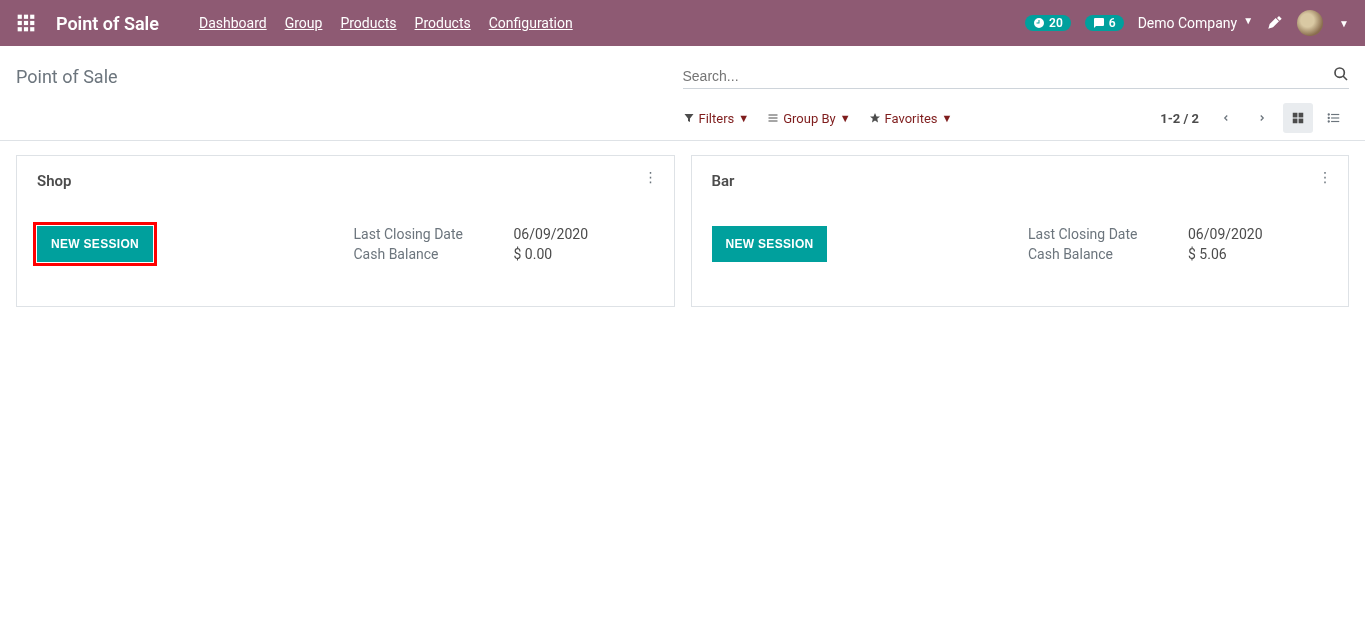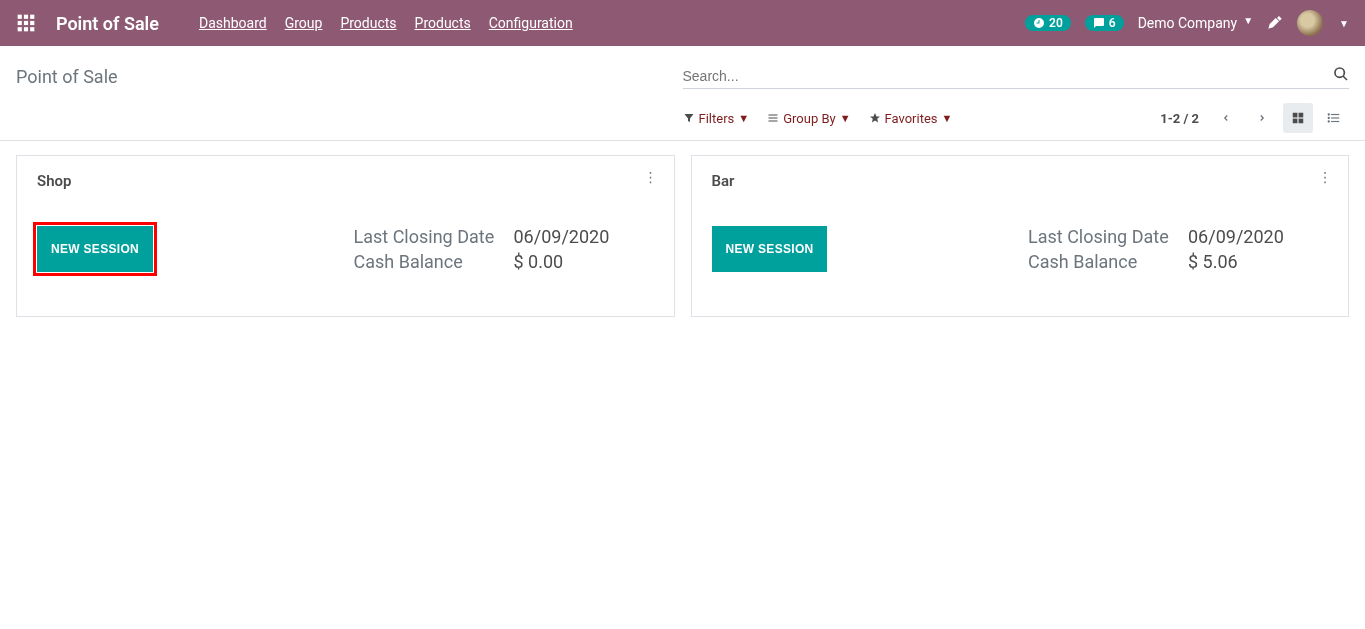--- a/index.html
+++ b/index.html
@@ -106,21 +106,21 @@
   .card-body { display:flex; }
   .new-session {
     background:#00a09d; color:#fff; border:none;
     padding:8px 14px; font-size:12px; font-weight:600;
     letter-spacing:.3px; cursor:pointer;
   }
   .new-session.highlighted { outline:3px solid #ff0000; outline-offset:1px; }
   .card-info {
     margin-left:auto; display:grid;
     grid-template-columns:160px 140px; row-gap:4px;
-    font-size:18px; color:#6c757d;
+    font-size:14px; color:#6c757d;
   }
   .card-info .val { color:#4c4c4c; }
 </style>
 </head>
 <body>
 
 <div class="navbar">
   <span class="apps-icon">
     <svg viewBox="0 0 24 24">
         <rect x="2" y="2" width="5" height="5"></rect>

